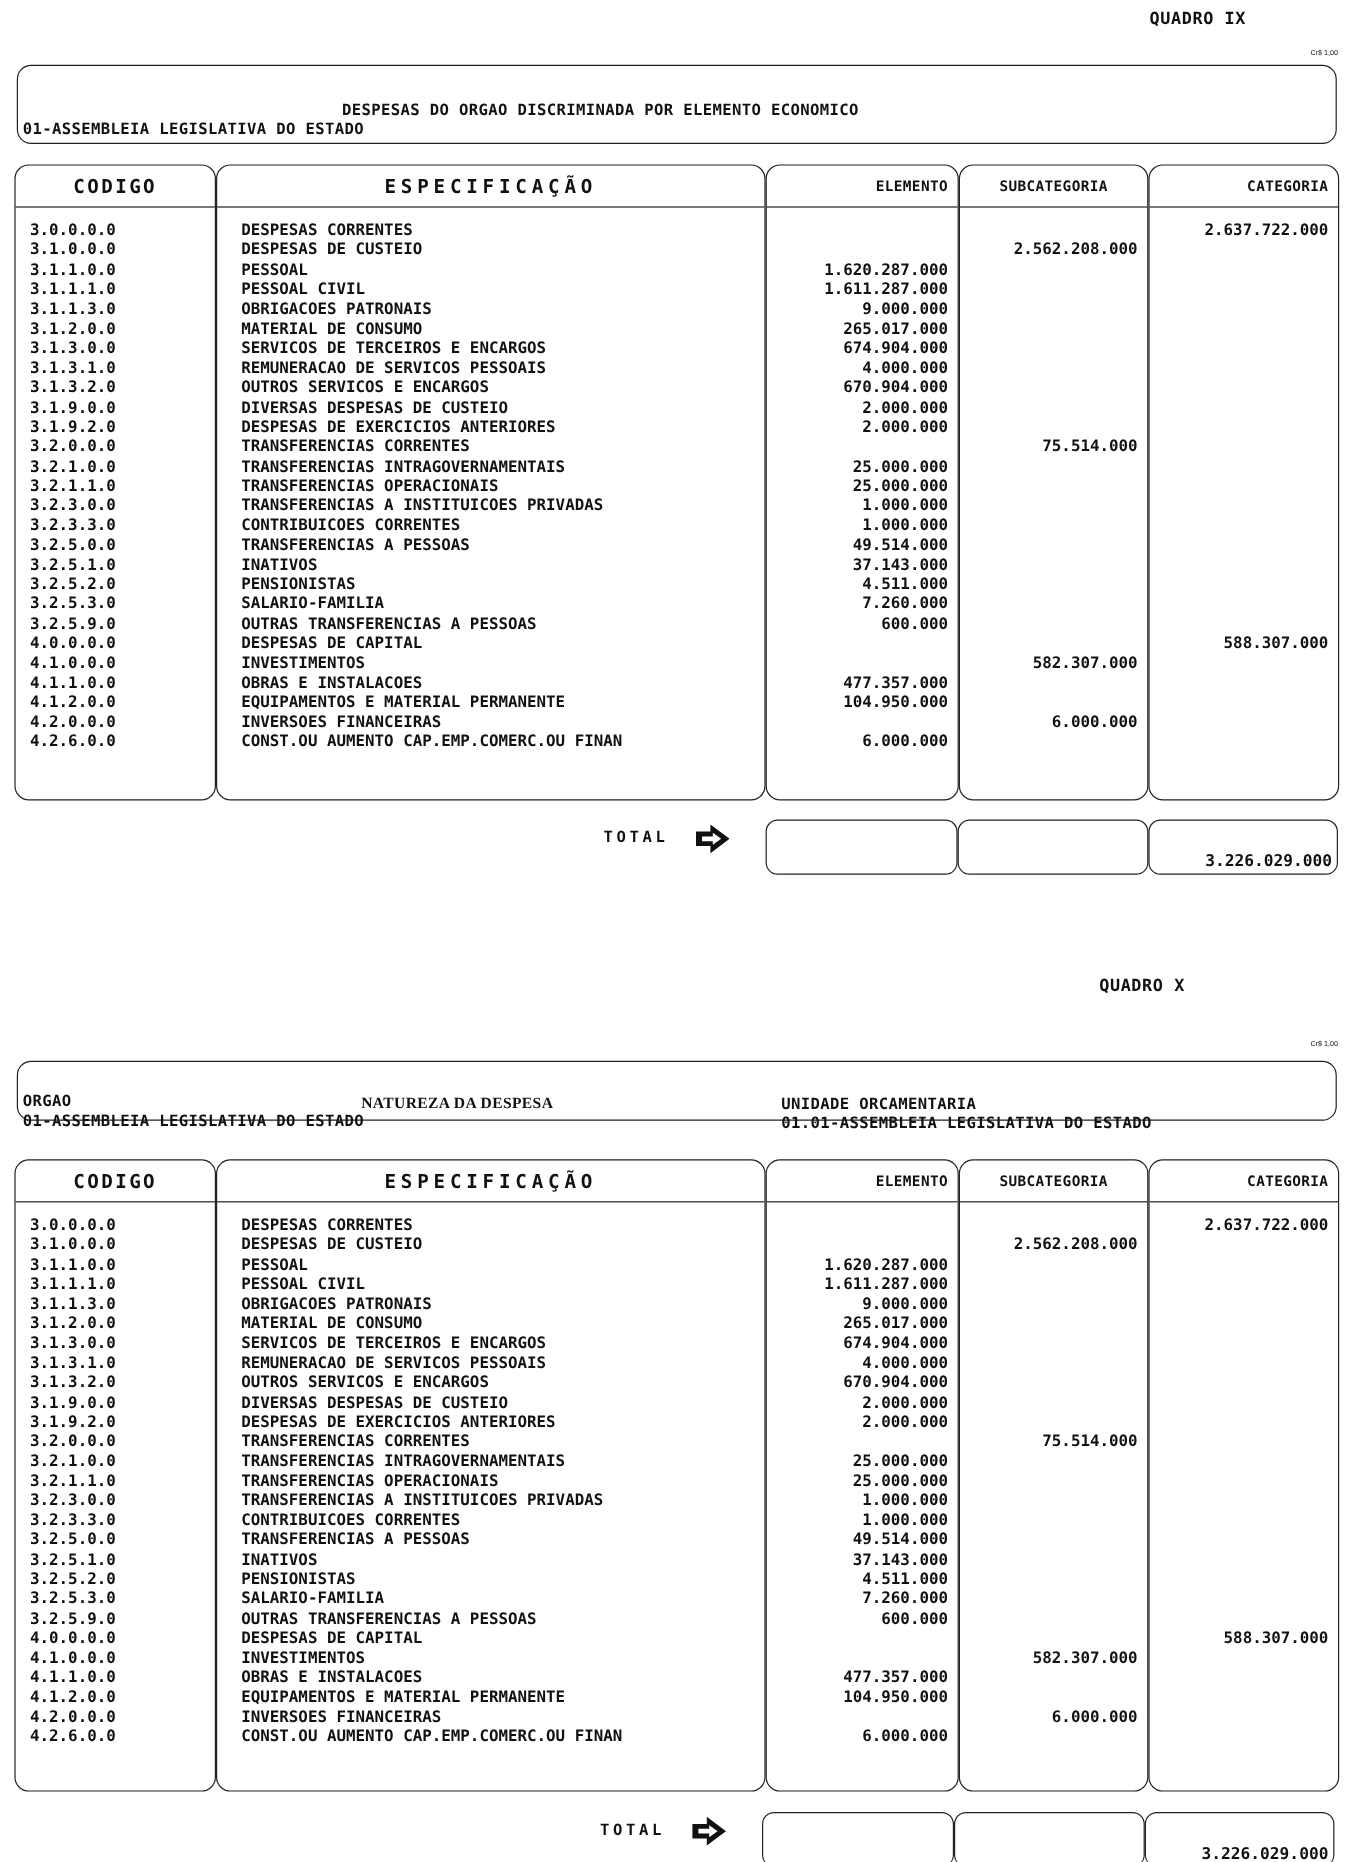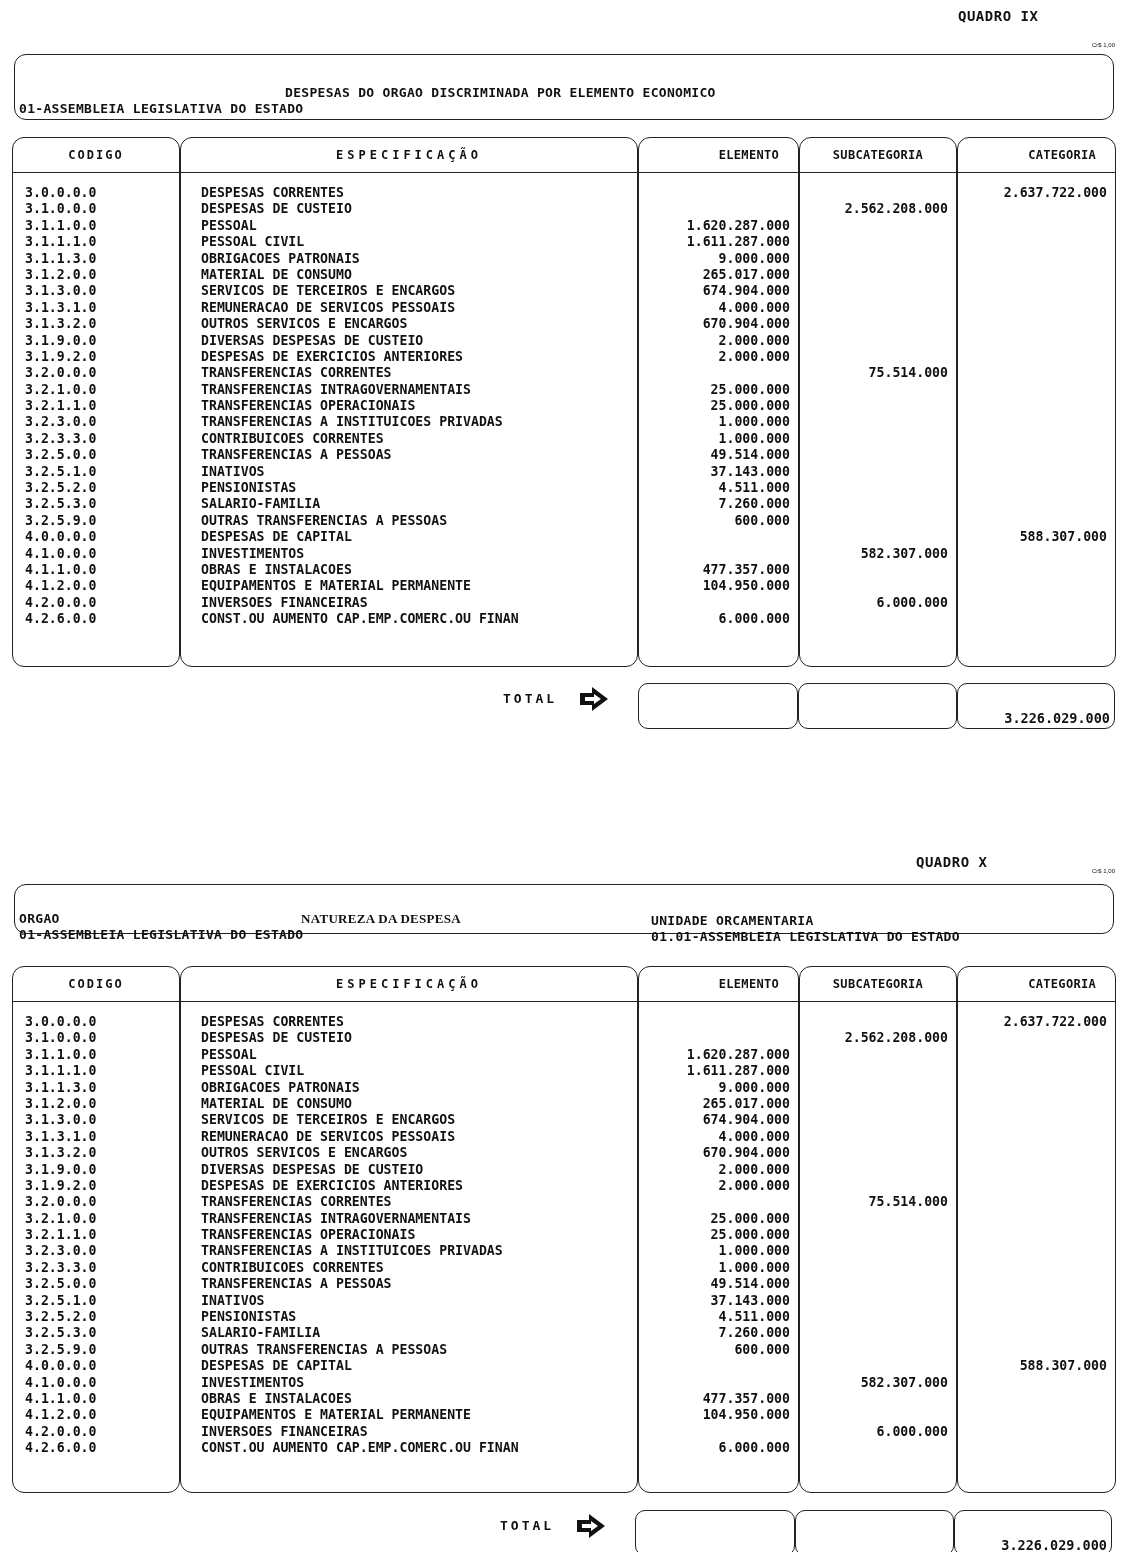--- a/index.html
+++ b/index.html
@@ -6,22 +6,22 @@
   body{width:1126px;height:1552px;position:relative;font-family:"DejaVu Sans Mono","Liberation Mono",monospace;color:#111;overflow:hidden;}
   .page{position:absolute;left:0;width:1126px;}
   .quadro{position:absolute;font-family:"DejaVu Sans Mono",monospace;font-size:14px;font-weight:bold;letter-spacing:0.5px;}
   .unit{position:absolute;font-size:6px;font-family:"Liberation Sans",sans-serif;}
   .hdrbox{position:absolute;left:14px;width:1100px;border:1.6px solid #222;border-radius:12px;box-sizing:border-box;}
   .hdrtitle{position:absolute;font-size:13px;font-weight:bold;white-space:nowrap;letter-spacing:0.3px;}
   .table{position:absolute;left:12px;width:1104px;}
   .col{position:absolute;border:1.6px solid #222;border-radius:12px;box-sizing:border-box;}
   .colhead{position:absolute;left:0;right:0;top:0;height:34px;border-bottom:1.6px solid #222;display:flex;align-items:center;font-size:12px;font-weight:bold;letter-spacing:0.3px;}
   .colhead.center{justify-content:center;}
-  .colhead.right{justify-content:flex-end;padding-right:19px;}
-  .colhead.spaced{letter-spacing:4px;font-size:12px;}
+  .colhead.right{justify-content:flex-end;padding-right:8px;}
+  .colhead.spaced{letter-spacing:4px;font-size:16px;}
   .rows{position:absolute;top:47px;left:0;right:0;}
   .row{height:16.4px;line-height:16.4px;font-size:13.2px;font-weight:bold;white-space:nowrap;}
   .rows.left .row{padding-left:12px;}
   .rows.spec .row{padding-left:20px;font-weight:normal;font-weight:600;}
   .rows.num .row{text-align:right;padding-right:8px;}
   .totlabel{position:absolute;font-size:13px;font-weight:bold;letter-spacing:3px;text-align:center;}
   .arrow{position:absolute;width:32px;height:26px;}
   .totbox{position:absolute;border:1.6px solid #222;border-radius:10px;box-sizing:border-box;height:46px;}
   .totval{position:absolute;right:4px;bottom:2px;font-size:13.5px;font-weight:bold;}
 </style>
@@ -210,21 +210,21 @@
   </div>
   <div class="totbox" style="left:798px;top:683px;width:159px;">
     <span class="totval"></span>
   </div>
   <div class="totbox" style="left:957px;top:683px;width:158px;">
     <span class="totval">3.226.029.000</span>
   </div>
 </div>
 
 <div class="page" style="top:0;height:1552px;">
-  <div class="quadro" style="left:916px;top:854px;">QUADRO X</div>
+  <div class="quadro" style="left:916px;top:814px;">QUADRO X</div>
   <div class="unit" style="left:1092px;top:868px;">Cr$ 1,00</div>
 
   <div class="hdrbox" style="top:884px;height:50px;">
     <div class="hdrtitle" style="left:4px;top:26px;">ORGAO</div>
     <div class="hdrtitle" style="left:286px;top:26px;font-family:Liberation Serif, serif;">NATUREZA DA DESPESA</div>
     <div class="hdrtitle" style="left:4px;top:42px;">01-ASSEMBLEIA LEGISLATIVA DO ESTADO</div>
     <div class="hdrtitle" style="left:636px;top:28px;">UNIDADE ORCAMENTARIA</div>
     <div class="hdrtitle" style="left:636px;top:44px;">01.01-ASSEMBLEIA LEGISLATIVA DO ESTADO</div>
   </div>
 

